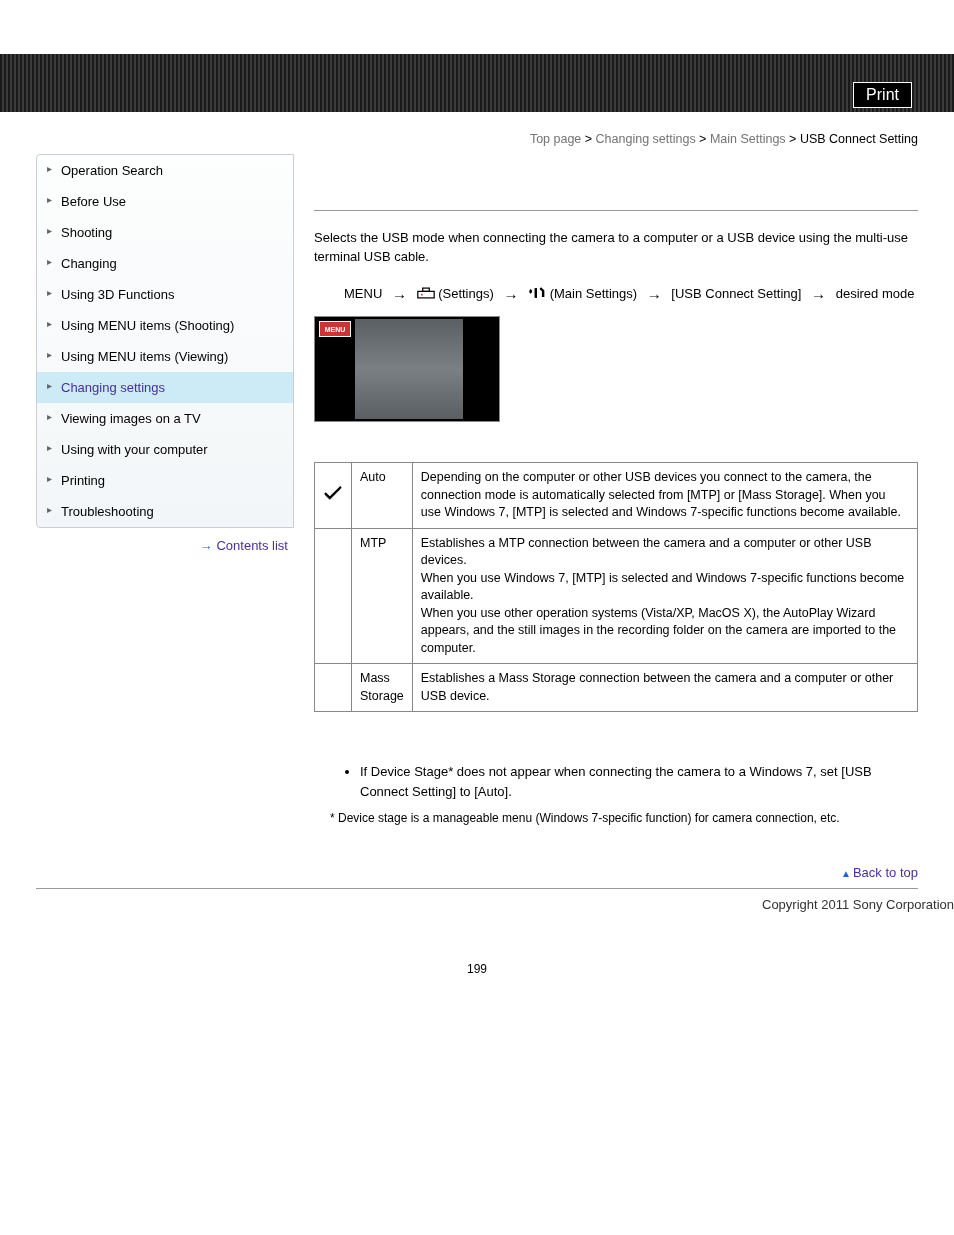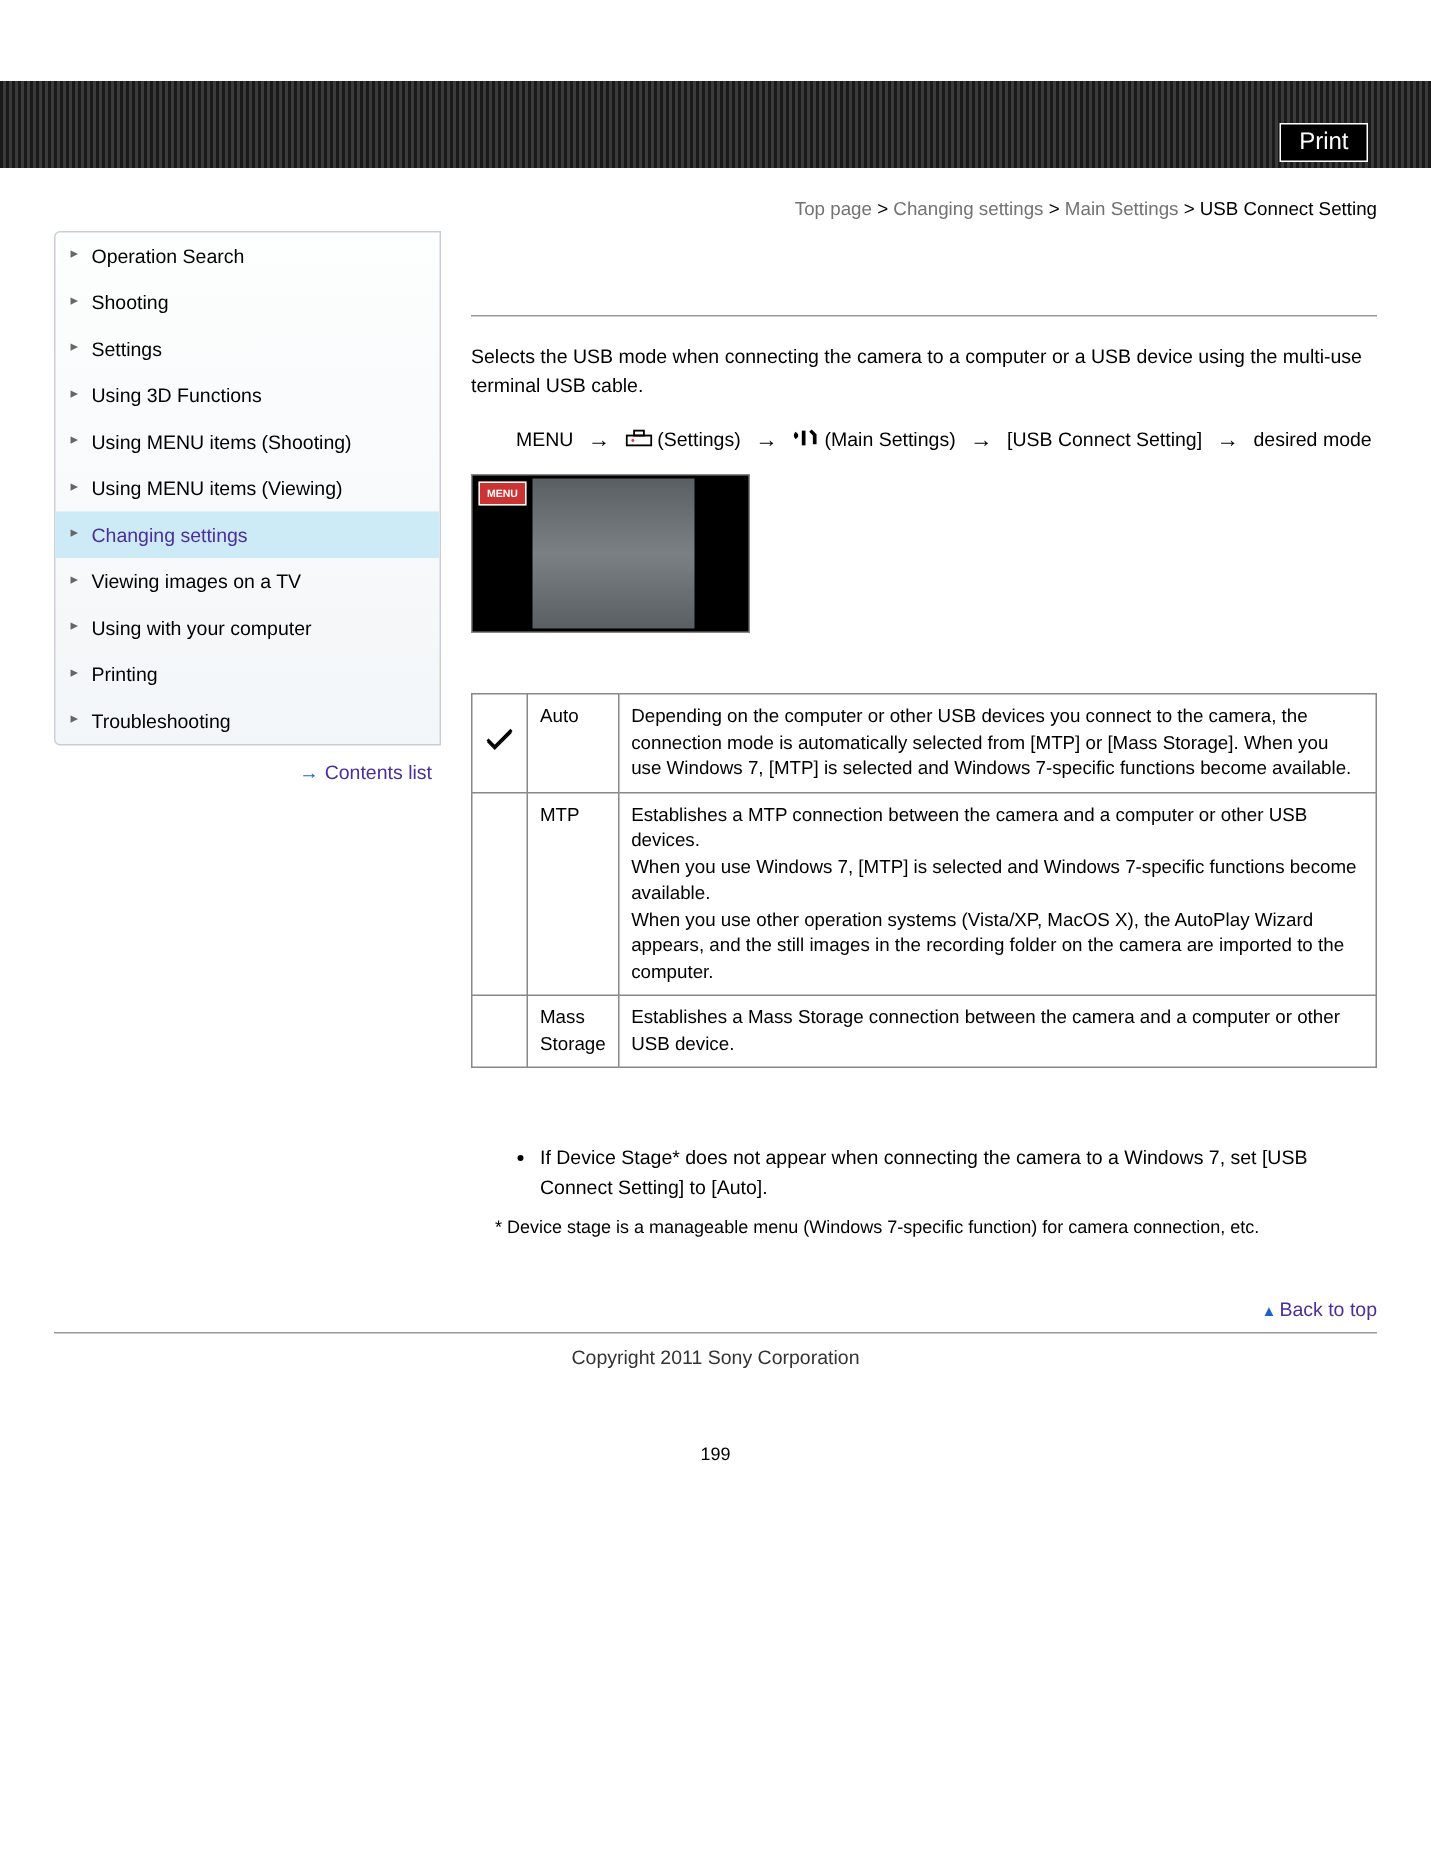--- a/index.html
+++ b/index.html
@@ -129,40 +129,41 @@
     }
     .opts-table td.check { width: 30px; text-align: center; vertical-align: middle; }
     .opts-table td.label { width: 60px; }
     .check-icon svg { width: 20px; height: 16px; }
     .note-list { list-style: disc; padding-left: 46px; margin-bottom: 10px; font-size: 13px; line-height: 1.5; }
     .footnote { padding-left: 24px; font-size: 12px; margin-bottom: 40px; text-indent: -8px; }
     .back-top { text-align: right; padding: 0 36px 8px 0; font-size: 13px; }
     .back-top a { color: #4b2e9b; text-decoration: none; }
     .back-top .tri { color: #1e62c9; font-size: 10px; margin-right: 2px; }
     .footer-rule { border: none; border-top: 1px solid #999; margin: 0 36px 8px; }
-    .copyright { text-align: center; font-size: 13px; color: #333; padding-bottom: 30px; }
+    .copyright { text-align: right; font-size: 13px; color: #333; padding-bottom: 30px; }
     .page-num { text-align: center; font-size: 12px; padding: 20px 0; }
   </style>
 </head>
 <body>
 
 <div class="header-band">
   <button class="print-btn">Print</button>
 </div>
 
 <div class="breadcrumb">
   <a href="#">Top page</a><span> &gt; </span><a href="#">Changing settings</a><span> &gt; </span><a href="#">Main Settings</a><span> &gt; </span><span>USB Connect Setting</span>
 </div>
 
 <div class="container">
   <aside class="sidebar">
     <ul class="nav-list" id="nav-list">
         <li>Operation Search</li>
+        <li>Before Use</li>
         <li>Shooting</li>
-        <li>Settings</li>
+        <li>Changing</li>
         <li>Using 3D Functions</li>
         <li>Using MENU items (Shooting)</li>
         <li>Using MENU items (Viewing)</li>
         <li class="active">Changing settings</li>
         <li>Viewing images on a TV</li>
         <li>Using with your computer</li>
         <li>Printing</li>
         <li>Troubleshooting</li>
       </ul>
     <div class="contents-link">

